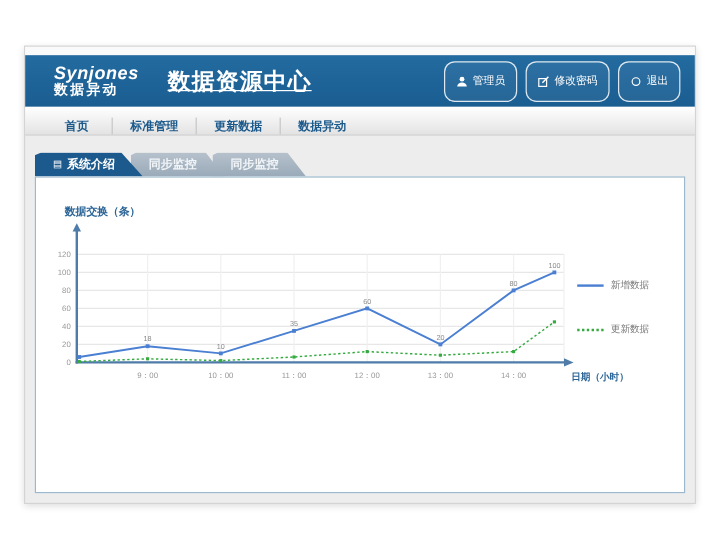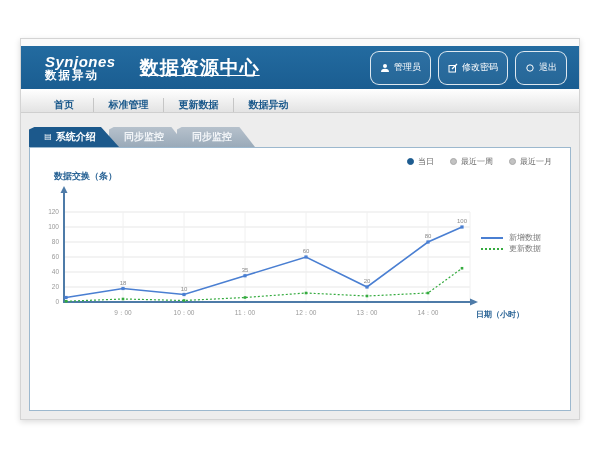--- a/index.html
+++ b/index.html
@@ -57,21 +57,21 @@
   .panel {
     position:absolute; left:8px; right:8px; top:108px; bottom:8px;
     background:#ffffff; border:1px solid #9cb8ce;
   }
   .radios { position:absolute; top:8px; right:18px; display:flex; gap:16px; }
   .radio { display:flex; align-items:center; gap:4px; font-size:8px; color:#666; cursor:pointer; }
   .radio-dot { width:7px; height:7px; border-radius:50%; background:#c2c2c2; border:1px solid #a8a8a8; }
   .radio.selected .radio-dot { background:#1d5c90; border-color:#1d5c90; }
   .ylabel { position:absolute; left:24px; top:22px; font-size:9px; font-weight:bold; color:#2a6496; }
   .chart-svg { position:absolute; left:0; top:36px; font-family:"Liberation Sans","DejaVu Sans",sans-serif; }
-  .legend { position:absolute; left:451px; top:84px; display:flex; flex-direction:column; gap:0; }
+  .legend { position:absolute; left:451px; top:84px; display:flex; flex-direction:column; gap:26px; }
   .legend-item { display:flex; align-items:center; gap:6px; font-size:8px; color:#777; }
   .legend-line { width:22px; height:0; }
   .legend-line.solid { border-top:2px solid #4a7fd2; }
   .legend-line.dotted { border-top:2px dotted #35ab3f; }
   .note { position:absolute; left:10px; right:10px; top:204px; text-align:center; font-size:7.5px; color:#999; letter-spacing:0.3px; }
   .note-prefix { color:#d9342b; font-weight:bold; }
 </style>
 </head>
 <body>
 
@@ -128,34 +128,20 @@
     </div>
     <div class="tab inactive">
       <span>同步监控</span>
     </div>
     <div class="tab inactive">
       <span>同步监控</span>
     </div>
   </div>
 
   <div class="panel">
-    <div class="radios">
-      <div class="radio selected">
-        <span class="radio-dot"></span>
-        <span>当日</span>
-      </div>
-      <div class="radio">
-        <span class="radio-dot"></span>
-        <span>最近一周</span>
-      </div>
-      <div class="radio">
-        <span class="radio-dot"></span>
-        <span>最近一月</span>
-      </div>
-    </div>
 
     <div class="ylabel">数据交换（条）</div>
 
     <svg class="chart-svg" width="540" height="150" viewBox="0 0 540 150">
         <line x1="34" y1="103" x2="440" y2="103" stroke="#e7e7e7" stroke-width="1"></line>
         <line x1="34" y1="88" x2="440" y2="88" stroke="#e7e7e7" stroke-width="1"></line>
         <line x1="34" y1="73" x2="440" y2="73" stroke="#e7e7e7" stroke-width="1"></line>
         <line x1="34" y1="58" x2="440" y2="58" stroke="#e7e7e7" stroke-width="1"></line>
         <line x1="34" y1="43" x2="440" y2="43" stroke="#e7e7e7" stroke-width="1"></line>
         <line x1="34" y1="28" x2="440" y2="28" stroke="#e7e7e7" stroke-width="1"></line>

